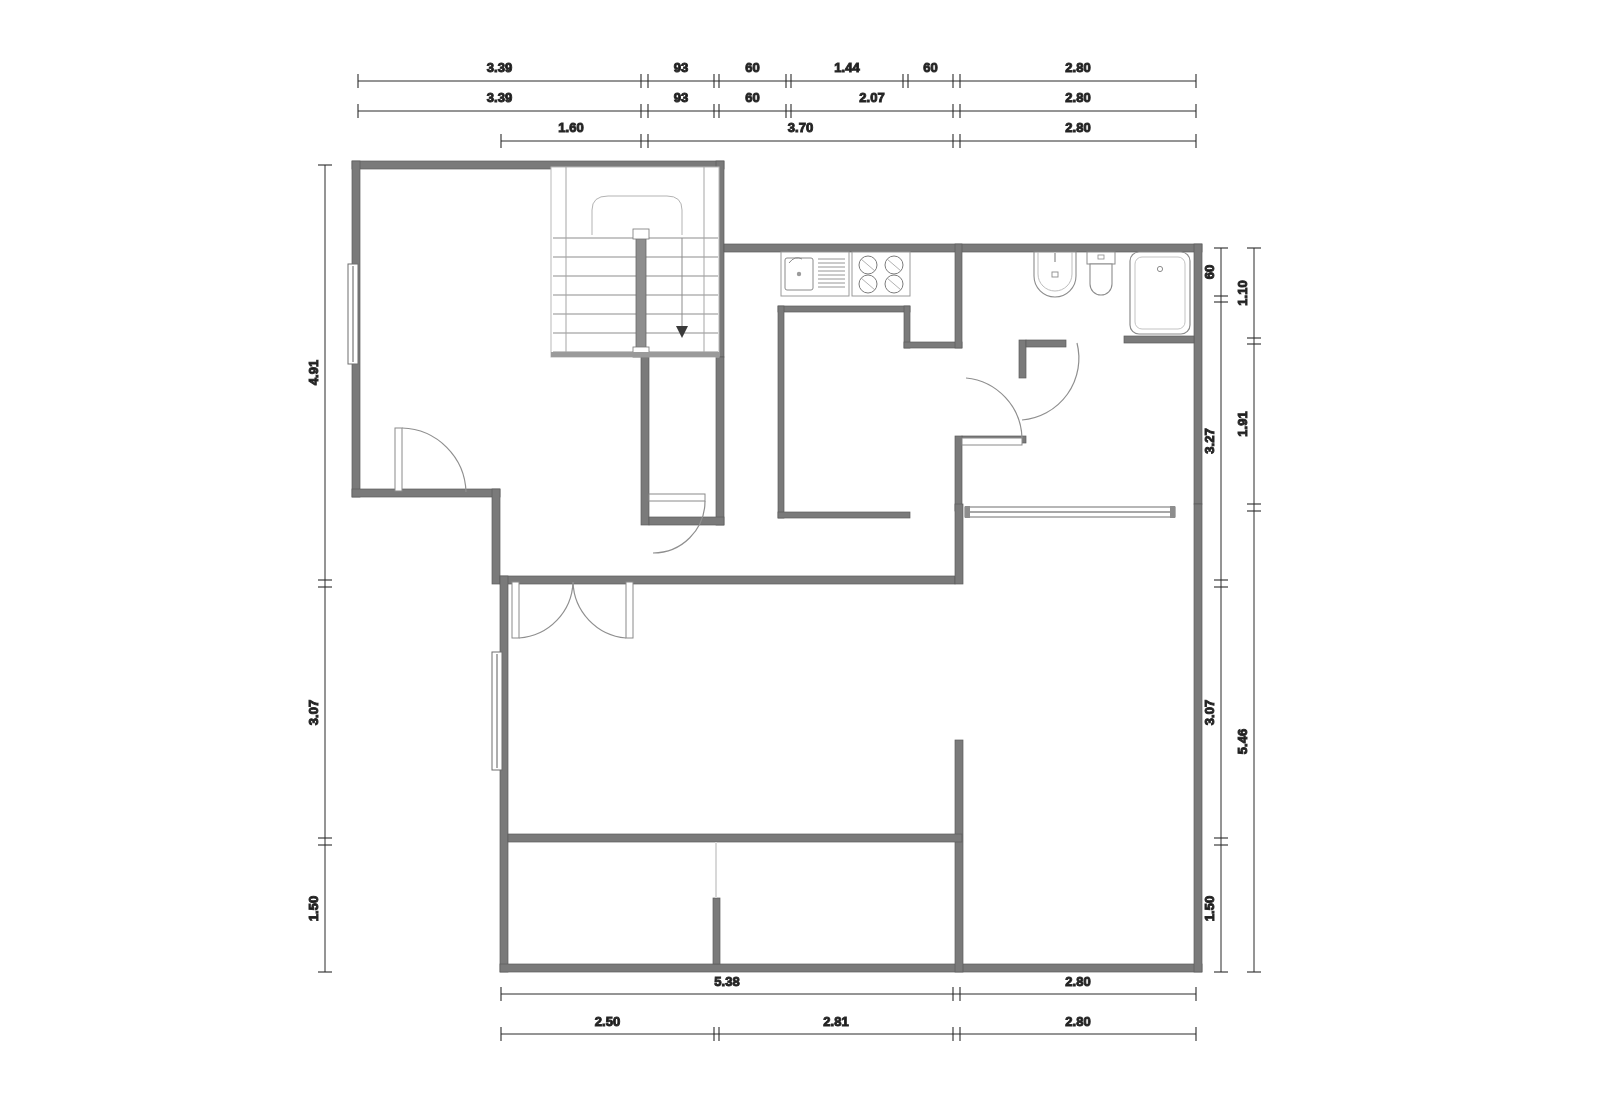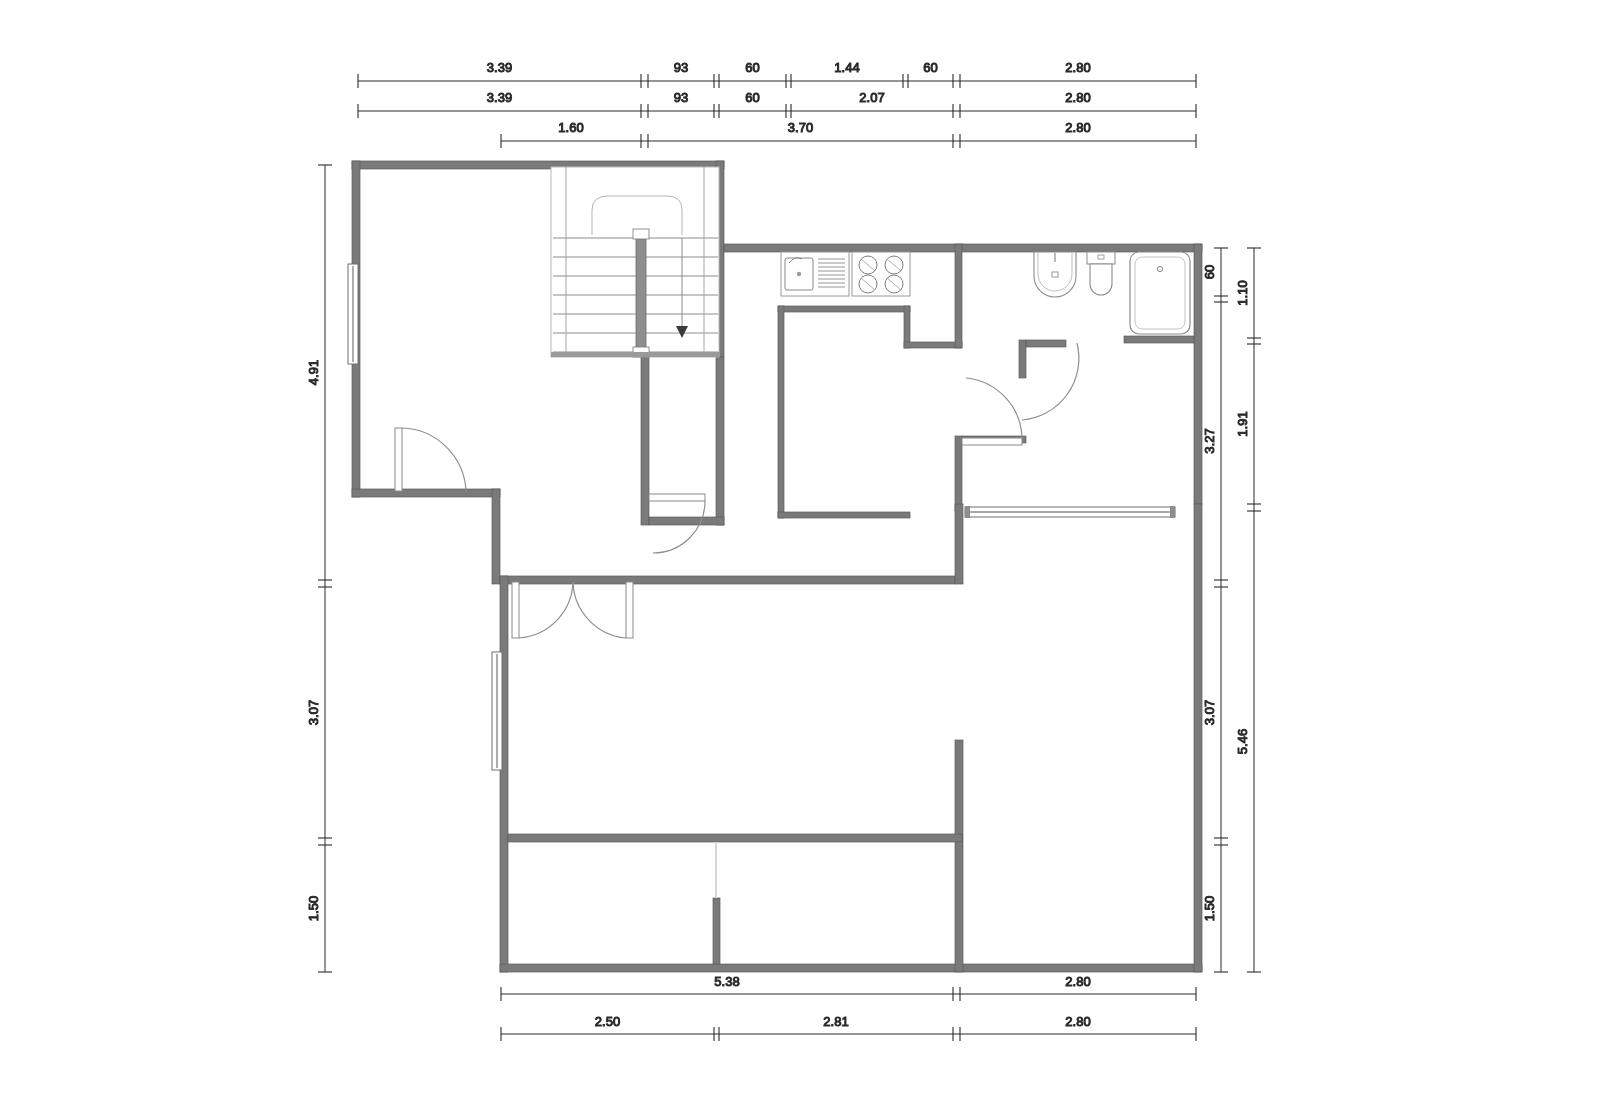--- a/index.html
+++ b/index.html
@@ -1,18 +1,18 @@
 <!DOCTYPE html>
 <html><head>
 <meta charset="utf-8">
 <style>
   html,body{margin:0;padding:0;background:#ffffff;}
   body{width:1600px;height:1107px;overflow:hidden;
        font-family:"Liberation Sans",sans-serif;}
-  #stage{position:relative;width:1600px;height:1107px;background:#fde047;}
+  #stage{position:relative;width:1600px;height:1107px;background:#fde047;font-weight:bold;}
   svg{display:block;}
   .dimtext{font-family:"Liberation Sans",sans-serif;font-size:13px;fill:#1a1a1a;}
 </style>
 </head>
 <body>
 
 <div id="stage">
 <svg width="1600" height="1107" viewBox="0 0 1600 1107">
 
   <defs>

